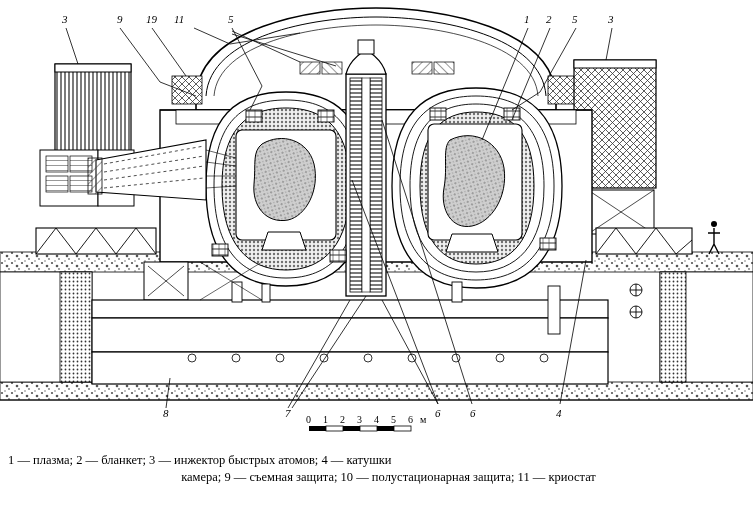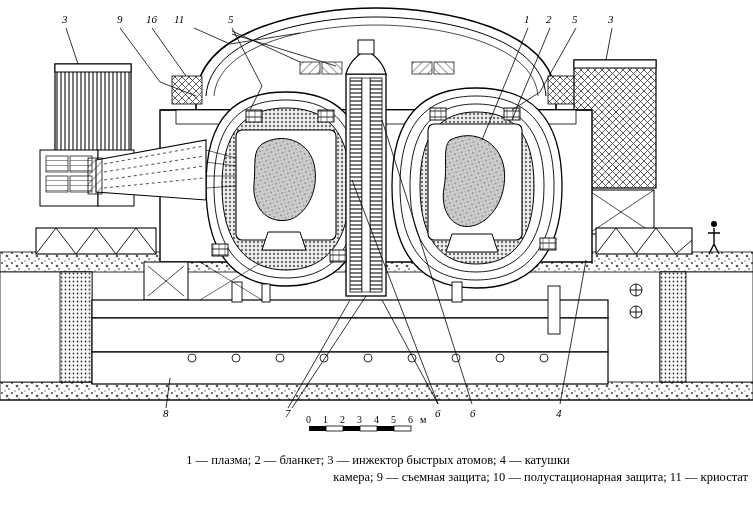--- a/index.html
+++ b/index.html
@@ -73,23 +73,23 @@
     width: 740px;
     font-family: "Liberation Serif", serif;
     font-size: 12.5px;
     line-height: 17px;
     text-align: justify;
   }
   #caption .line {
     display: block;
     white-space: nowrap;
   }
-  #caption .l1 { text-align: center; }
+  #caption .l1 { text-align: left; }
   #caption .l2 { text-align: left; }
-  #caption .l3 { text-align: right; margin-left: 21px; }
+  #caption .l3 { text-align: center; margin-left: 21px; }
 </style>
 </head>
 <body>
 
 <div id="page">
 
   <div id="figure">
     <svg width="753" height="440" viewBox="0 0 753 440" xmlns="http://www.w3.org/2000/svg">
       <defs>
         <pattern id="hatchR" width="6" height="6" patternUnits="userSpaceOnUse" patternTransform="rotate(45)">
@@ -310,21 +310,21 @@
         <path d="M438 404 L382 300"></path>
         <path d="M438 404 L352 180"></path>
         <path d="M472 404 L382 120"></path>
         <path d="M560 404 L586 260"></path>
       </g>
     </svg>
   </div>
 
   <div class="callout-label" style="left:62px;  top:14px;">3</div>
   <div class="callout-label" style="left:117px; top:14px;">9</div>
-  <div class="callout-label" style="left:146px; top:14px;">16</div>
+  <div class="callout-label" style="left:146px; top:14px;">19</div>
   <div class="callout-label" style="left:174px; top:14px;">11</div>
   <div class="callout-label" style="left:228px; top:14px;">5</div>
   <div class="callout-label" style="left:524px; top:14px;">1</div>
   <div class="callout-label" style="left:546px; top:14px;">2</div>
   <div class="callout-label" style="left:572px; top:14px;">5</div>
   <div class="callout-label" style="left:608px; top:14px;">3</div>
   <div class="callout-label" style="left:163px; top:408px;">8</div>
   <div class="callout-label" style="left:285px; top:408px;">7</div>
   <div class="callout-label" style="left:435px; top:408px;">6</div>
   <div class="callout-label" style="left:470px; top:408px;">6</div>

